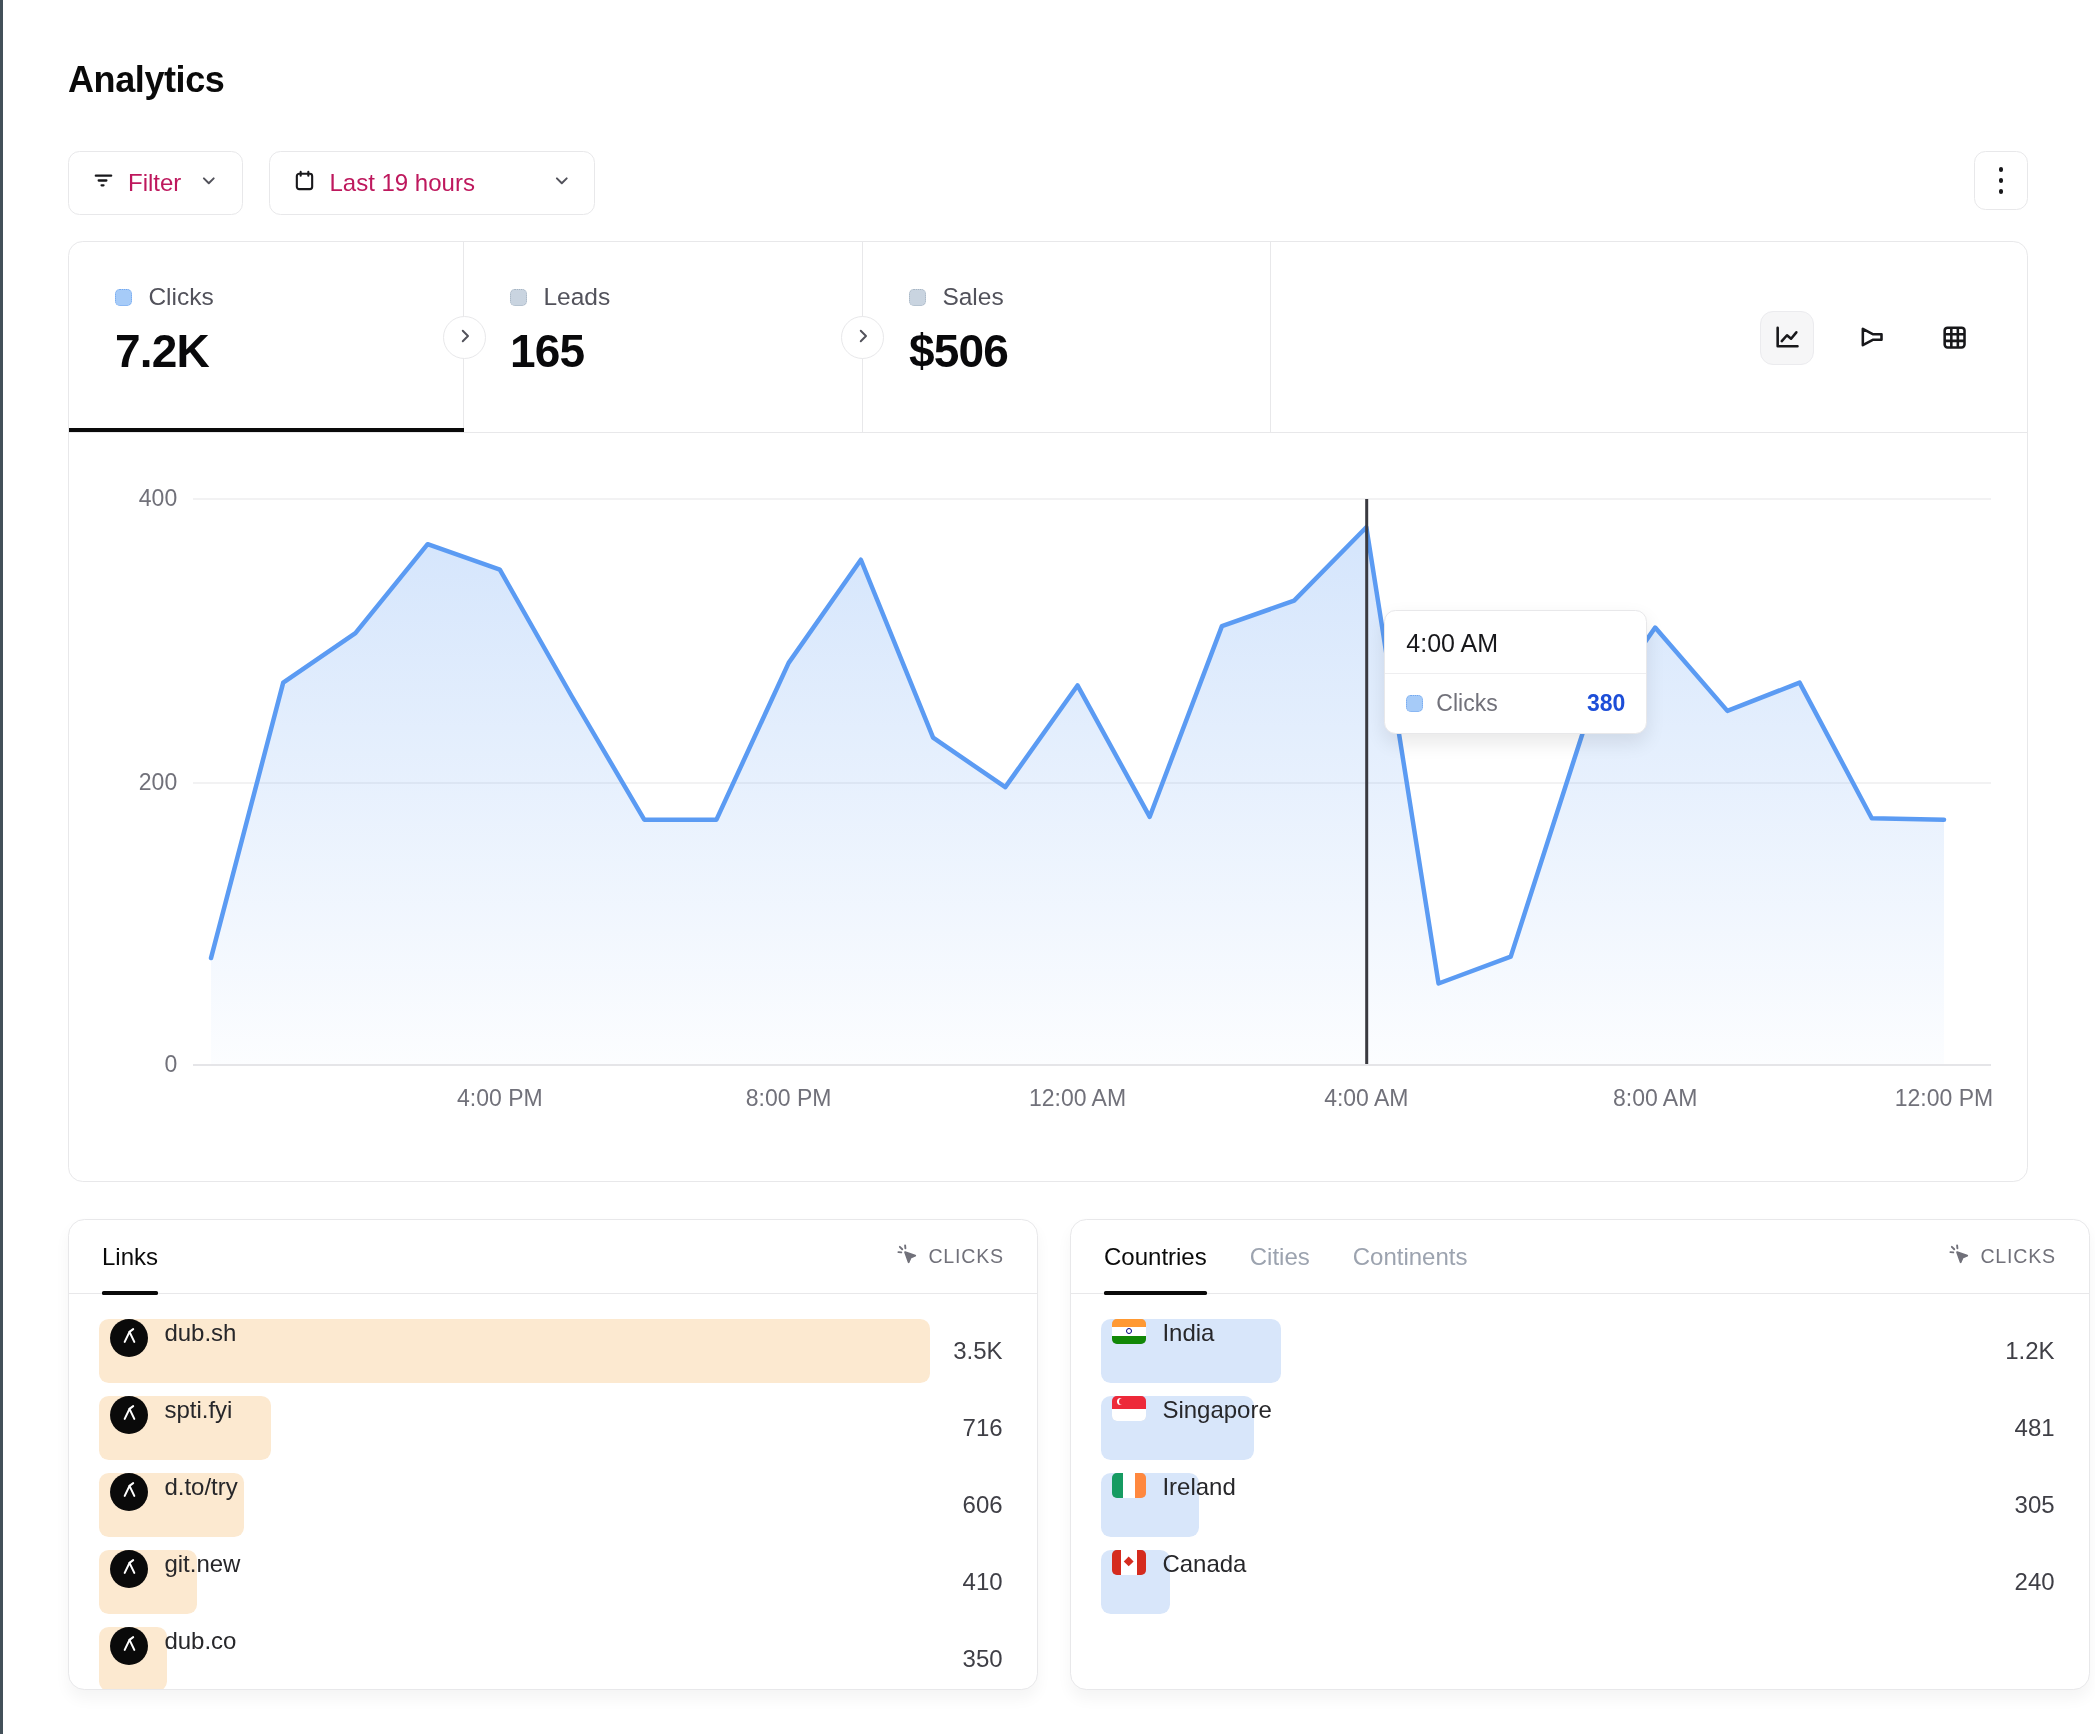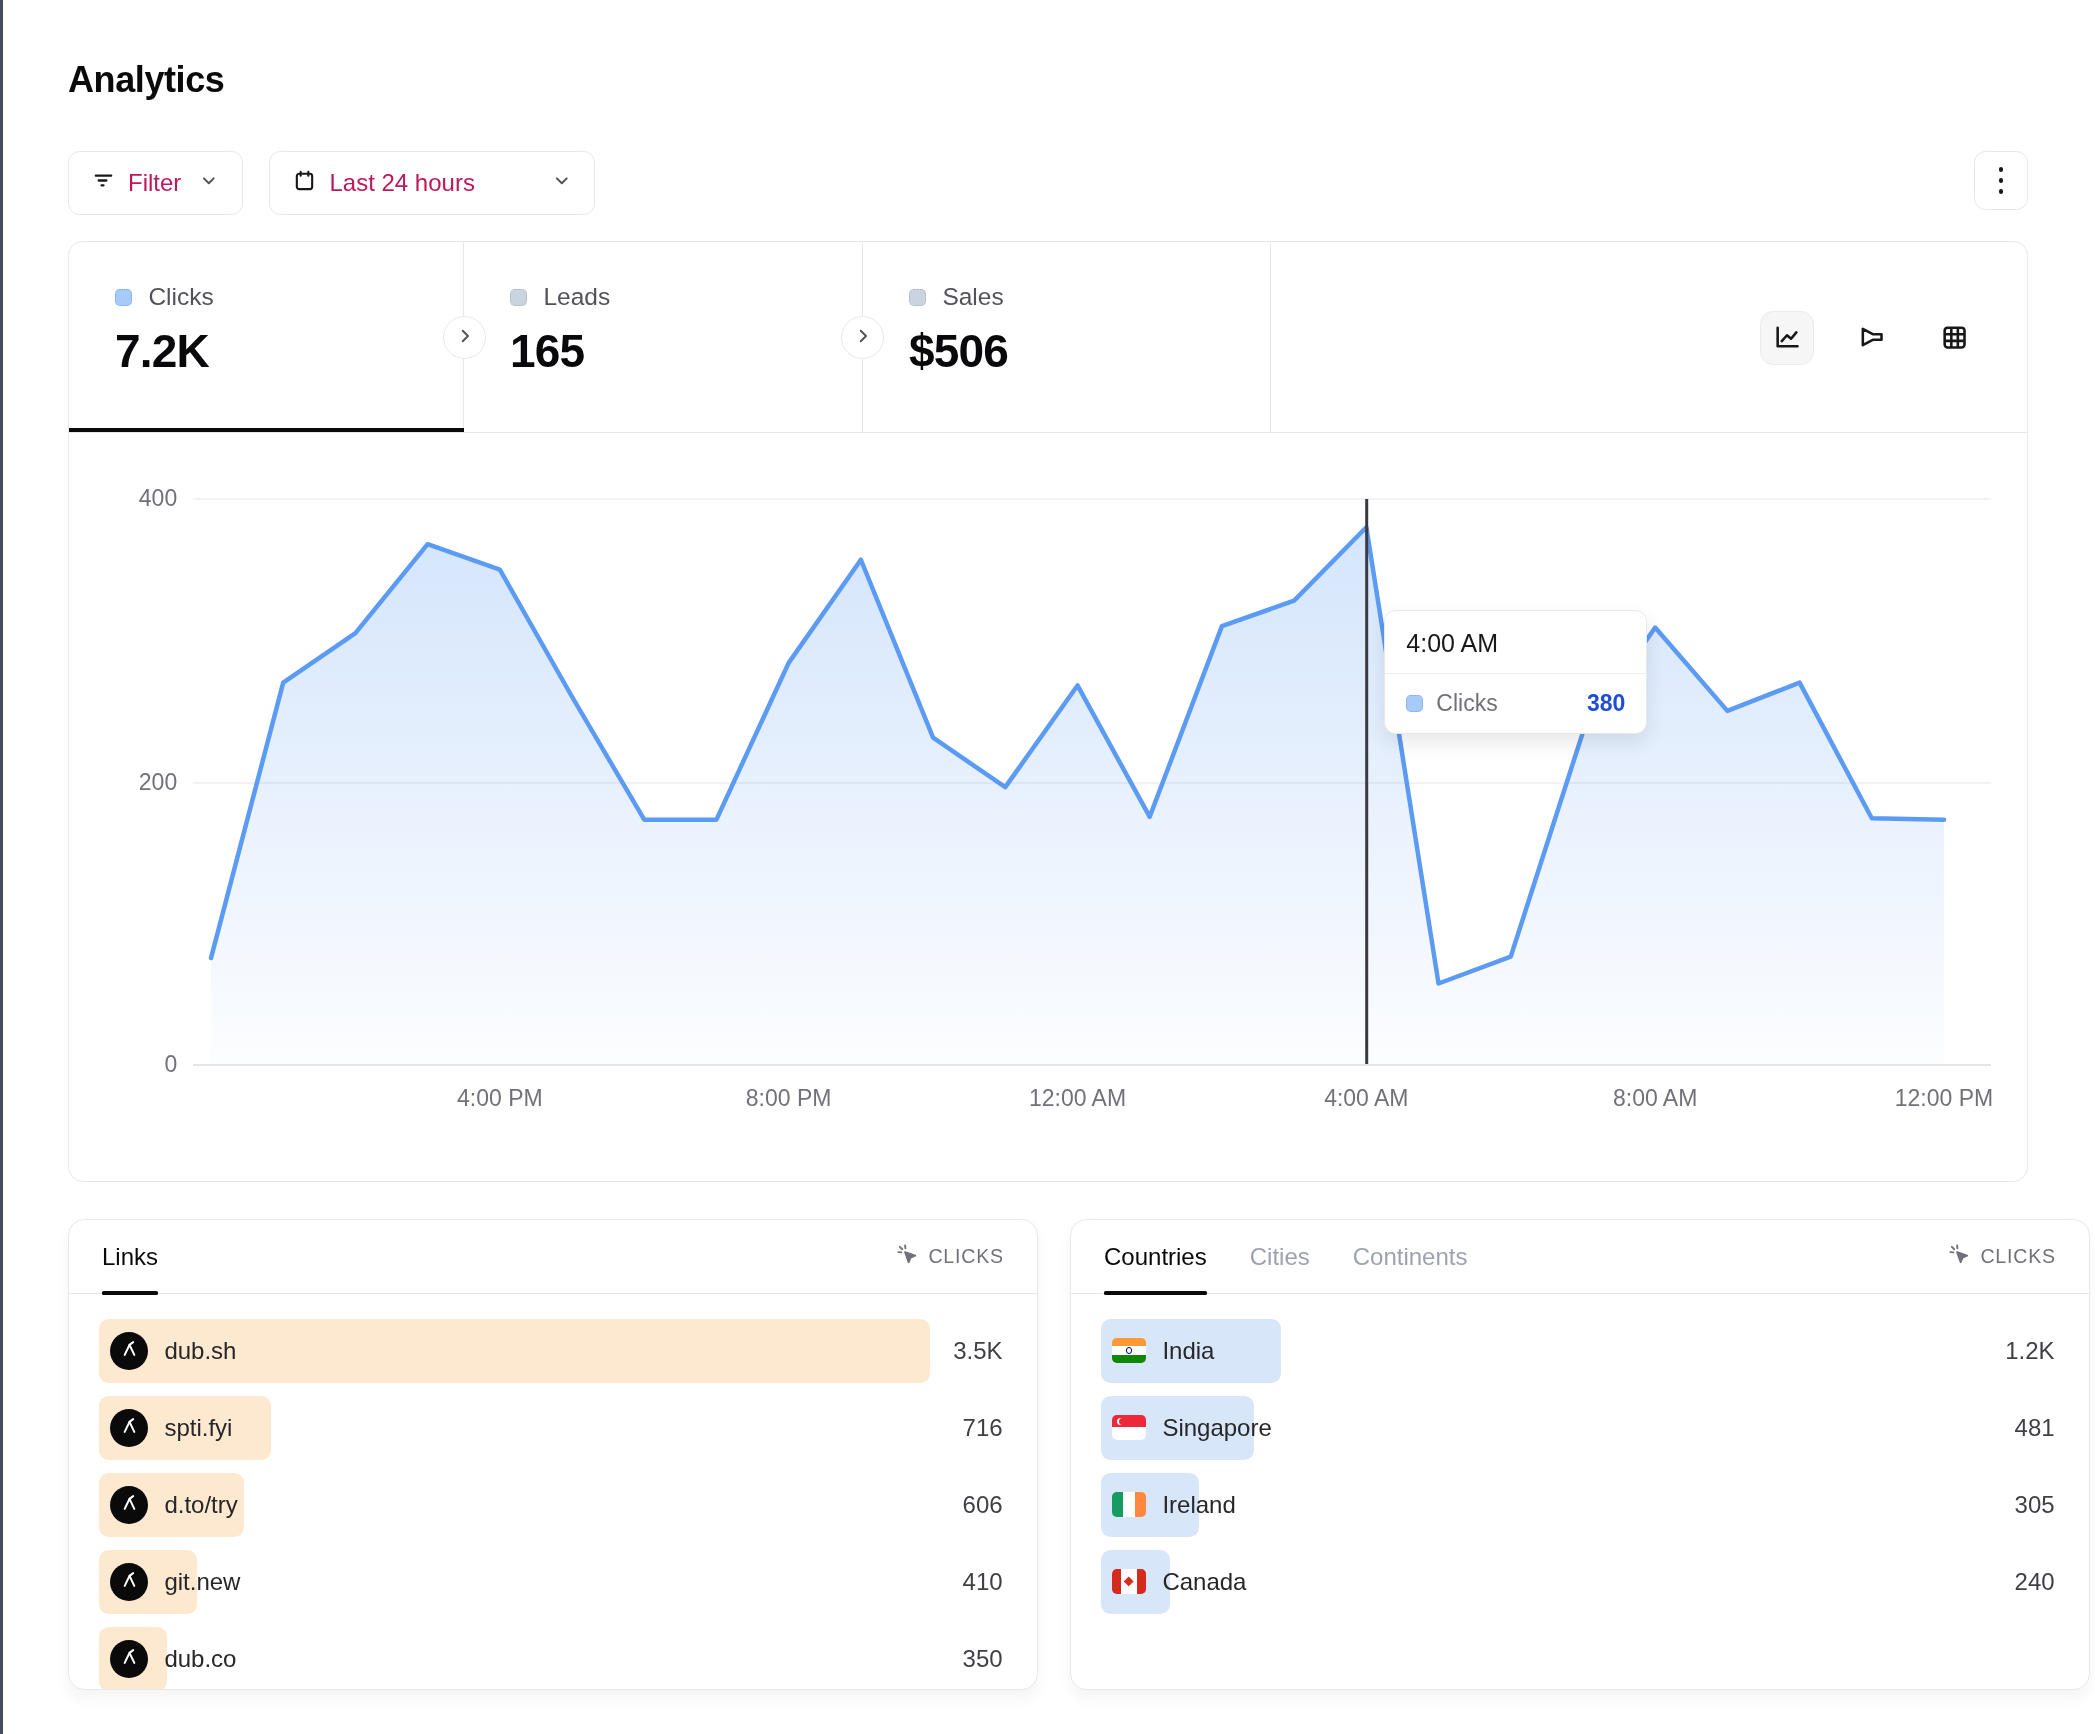--- a/index.html
+++ b/index.html
@@ -64,21 +64,21 @@
   .tabs { display:flex; gap:43px; height:100%; }
   .tab { display:flex; align-items:center; font-size:24px; color:#9ca3af; height:100%; position:relative; cursor:pointer; }
   .tab.active { color:#0a0a0a; }
   .tab.active::after { content:""; position:absolute; left:0; right:0; bottom:-1.6px; height:4.1px; background:#0a0a0a; border-radius:1.6px; }
   .metric-header { margin-left:auto; display:flex; align-items:center; gap:9.8px; font-size:19.6px; letter-spacing:0.8px; color:#71717a; font-weight:500; }
   .rows { padding:24.5px 29.5px 0; }
   .row { position:relative; height:64px; margin-bottom:13px; cursor:pointer; }
   .bar { position:absolute; left:0; top:0; bottom:0; border-radius:9.8px; }
   .bar-peach { background:#fce9d0; }
   .bar-blue { background:#d8e6fa; }
-  .row-content { position:relative; z-index:1; display:flex; align-items:center; height:100%; padding-left:11.5px; gap:16.4px; }
+  .row-content { position:relative; z-index:1; display:flex; align-items:flex-start; height:100%; padding-left:11.5px; gap:16.4px; }
   .row-label { font-size:24px; color:#27272a; }
   .row-value { position:absolute; right:4.9px; top:50%; transform:translateY(-50%); font-size:24px; color:#3f3f46; z-index:1; }
 
   .dub-ico { width:38px; height:38px; border-radius:50%; background:#0a0a0a; display:flex; align-items:center; justify-content:center; flex:none; }
   .flag { position:relative; width:34px; height:25px; border-radius:4.9px; overflow:hidden; box-shadow:inset 0 0 0 0.8px rgba(0,0,0,.12); flex:none; }
   .flag > div { position:absolute; }
 </style>
 </head>
 <body>
 
@@ -105,21 +105,21 @@
       </span>
     </button>
     <button class="btn date-btn">
       <span>
         <svg width="23" height="23" viewBox="0 0 24 24" fill="none" stroke="#18181b" stroke-width="2.2" stroke-linecap="round">
             <rect x="4" y="5" width="16" height="16" rx="2.5"></rect>
             <line x1="8" y1="3" x2="8" y2="7"></line>
             <line x1="16" y1="3" x2="16" y2="7"></line>
           </svg>
       </span>
-      <span>Last 24 hours</span>
+      <span>Last 19 hours</span>
       <span class="chev">
         <svg width="19.6" height="19.6" viewBox="0 0 24 24" fill="none" stroke="#52525b" stroke-width="2.4" stroke-linecap="round" stroke-linejoin="round">
             <polyline points="6,9 12,15 18,9"></polyline>
           </svg>
       </span>
     </button>
     <button class="kebab-btn">
       <span class="kebab">
           <i></i>
           <i></i>

